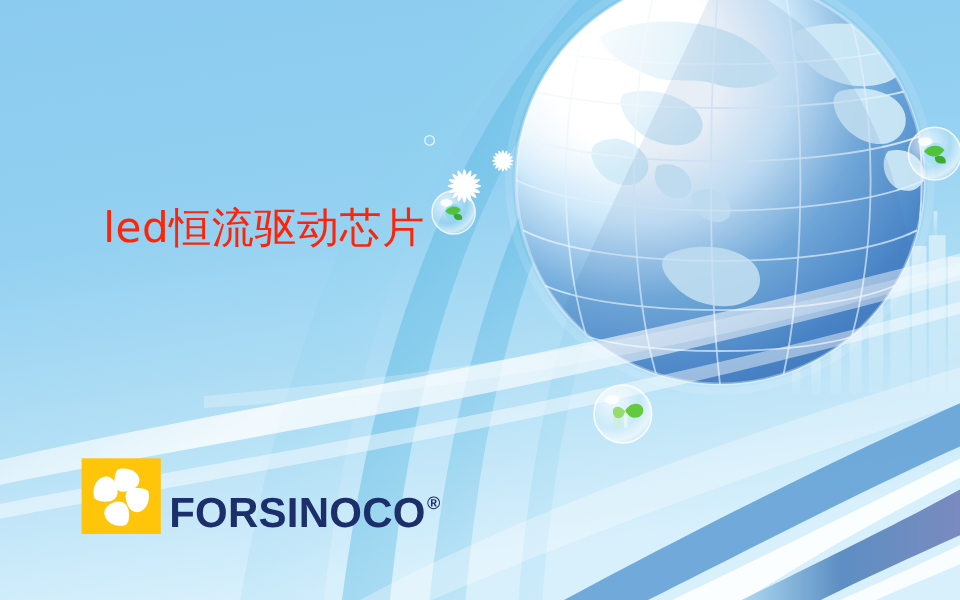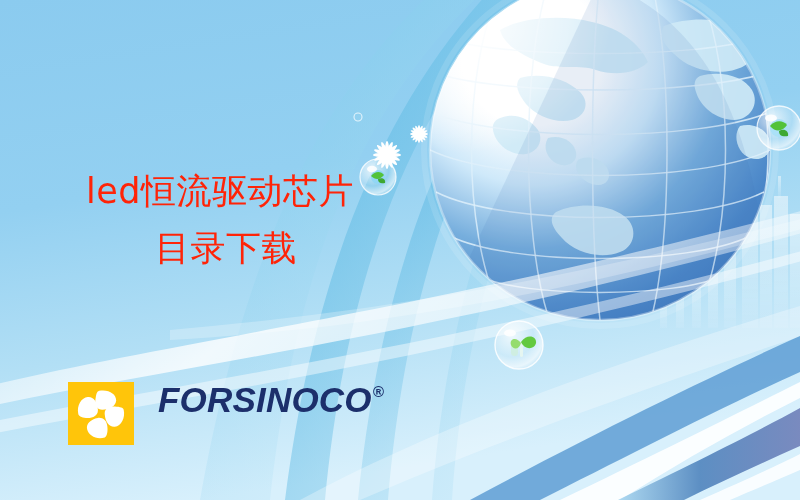--- a/index.html
+++ b/index.html
@@ -42,23 +42,22 @@
     padding-left: 12px;
   }
 
   
   .logo-block {
     position: absolute;
     left: 68px;
     top: 382px;
     z-index: 40;
     display: flex;
-    align-items: flex-start;
-    gap: 24px;
-    font-style: italic;
+    align-items: flex-end;
+    gap: 7px;
   }
   .logo-mark {
     width: 66px;
     height: 63px;
     background: #ffc50a;
     flex: 0 0 auto;
     display: block;
   }
   .logo-text {
     display: flex;
@@ -316,21 +315,20 @@
           <ellipse cx="-8" cy="-10" rx="6" ry="3.6" fill="#ffffff" opacity="0.85"></ellipse>
         </g>
 
         <circle cx="358" cy="117" r="4" fill="none" stroke="#ffffff" stroke-width="1.1" opacity="0.75"></circle>
       </g>
     </g>
   </svg>
 
   <div class="headline">
     <span>led恒流驱动芯片</span>
-    <span class="line2">目录下载</span>
   </div>
 
   <div class="logo-block">
     <svg class="logo-mark" viewBox="0 0 100 100">
       <rect x="0" y="0" width="100" height="100" fill="#ffc50a"></rect>
       <g fill="#ffffff">
         <path d="M47 14 C62 11 74 19 74 29 C74 38 64 44 52 44 C44 44 40 38 41 29 C42 21 43 15 47 14 Z"></path>
         <path d="M86 44 C89 57 82 70 72 71 C63 72 57 63 56 52 C55 44 60 39 69 39 C77 39 85 40 86 44 Z"></path>
         <path d="M56 88 C43 92 30 85 28 75 C26 66 34 59 45 57 C53 56 59 61 60 70 C61 78 60 86 56 88 Z"></path>
         <path d="M14 51 C11 37 19 25 29 24 C38 23 44 32 45 43 C46 51 41 56 32 57 C24 58 15 55 14 51 Z"></path>

